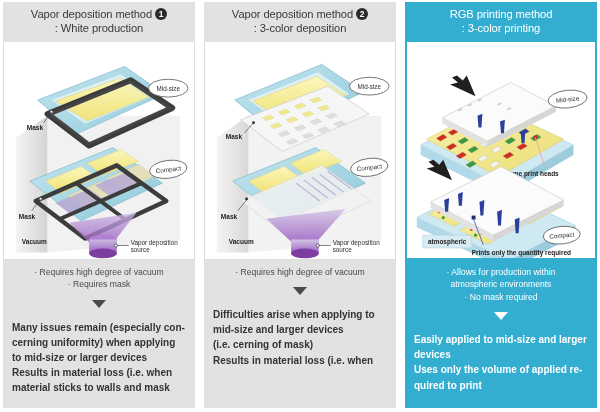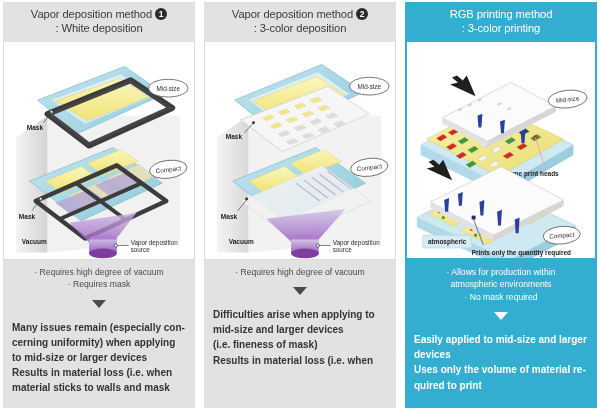--- a/index.html
+++ b/index.html
@@ -72,21 +72,21 @@
 <body>
 
 <div class="board">
 
   <div class="panel panel-gray">
     <div class="hdr">
       <div class="hdr-l1">
         <span>Vapor deposition method</span>
         <span class="badge">1</span>
       </div>
-      <div class="hdr-l2">: White deposition</div>
+      <div class="hdr-l2">: White production</div>
     </div>
 
     <div class="fig">
       <svg viewBox="0 0 192 218" xmlns="http://www.w3.org/2000/svg">
         <defs>
           <linearGradient id="g1sub" x1="0" y1="0" x2="1" y2="1">
             <stop offset="0" stop-color="#c3e6f0"></stop>
               <stop offset="1" stop-color="#8fc9da"></stop>
           </linearGradient>
           <linearGradient id="g1yel" x1="0" y1="0" x2="0" y2="1">
@@ -276,21 +276,21 @@
       </svg>
     </div>
 
     <div class="bullets">
       <div>· <span>Requires high degree of vacuum</span></div>
     </div>
     <div class="arrowwrap"><span class="tri"></span></div>
     <div class="concl">
       <p>Difficulties arise when applying to</p>
       <p>mid-size and larger devices</p>
-      <p>(i.e. fineness of mask)</p>
+      <p>(i.e. cerning of mask)</p>
       <p>Results in material loss (i.e. when</p>
     </div>
   </div>
 
   <div class="panel panel-rgb">
     <div class="hdr">
       <div class="hdr-l1">
         <span>RGB printing method</span>
       </div>
       <div class="hdr-l2">: 3-color printing</div>
@@ -471,18 +471,18 @@
 
     <div class="bullets">
       <div class="wrapok">· <span>Allows for production within</span></div>
       <div class="wrapok"><span>atmospheric environments</span></div>
       <div class="wrapok">· <span>No mask required</span></div>
     </div>
     <div class="arrowwrap"><span class="tri"></span></div>
     <div class="concl">
       <p>Easily applied to mid-size and larger</p>
       <p>devices</p>
-      <p>Uses only the volume of material re-</p>
+      <p>Uses only the volume of applied re-</p>
       <p>quired to print</p>
     </div>
   </div>
 
 </div>
 
 </body></html>

